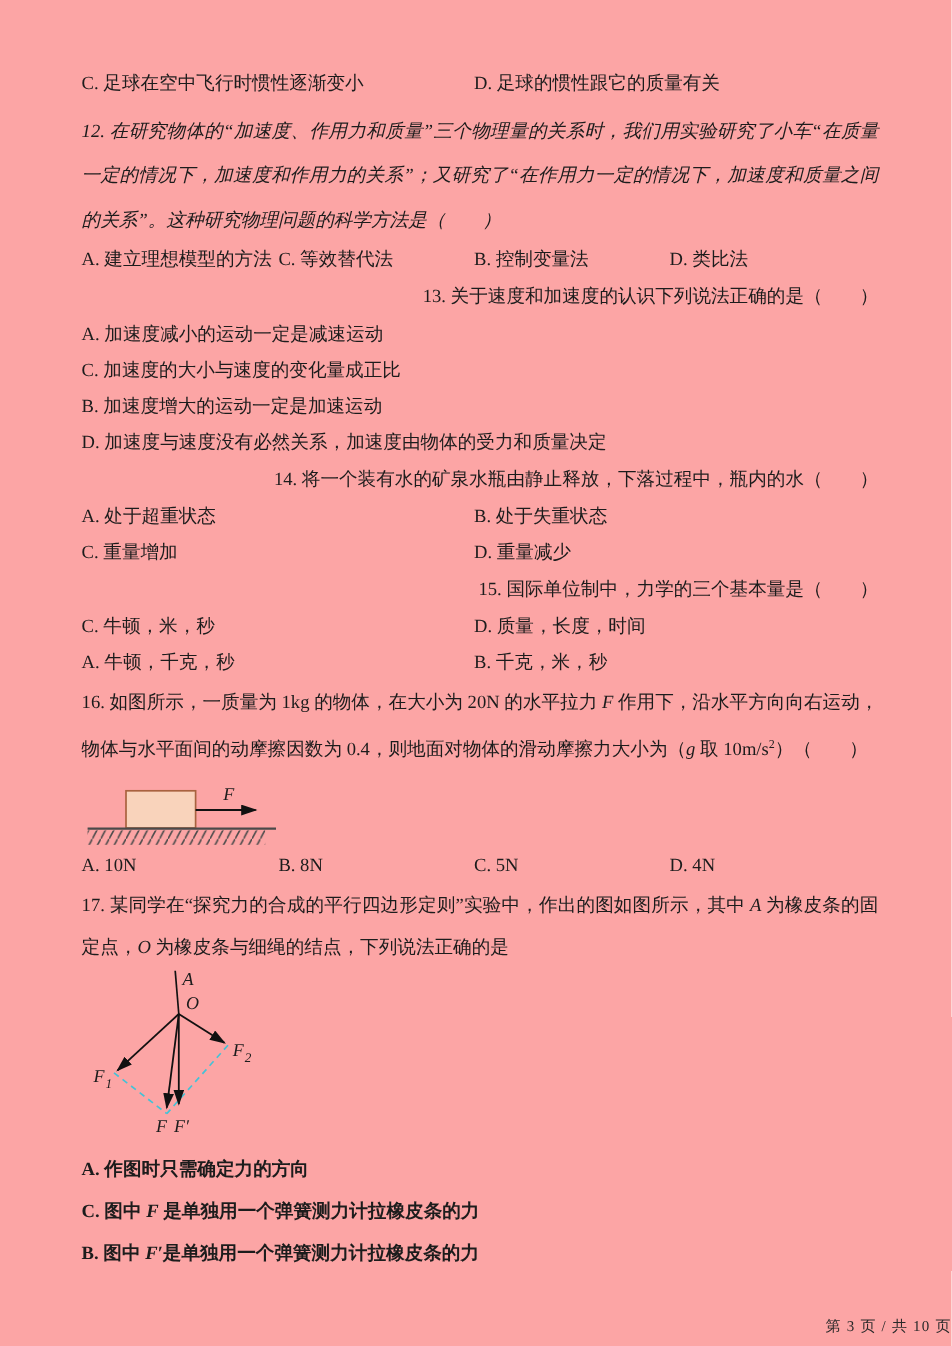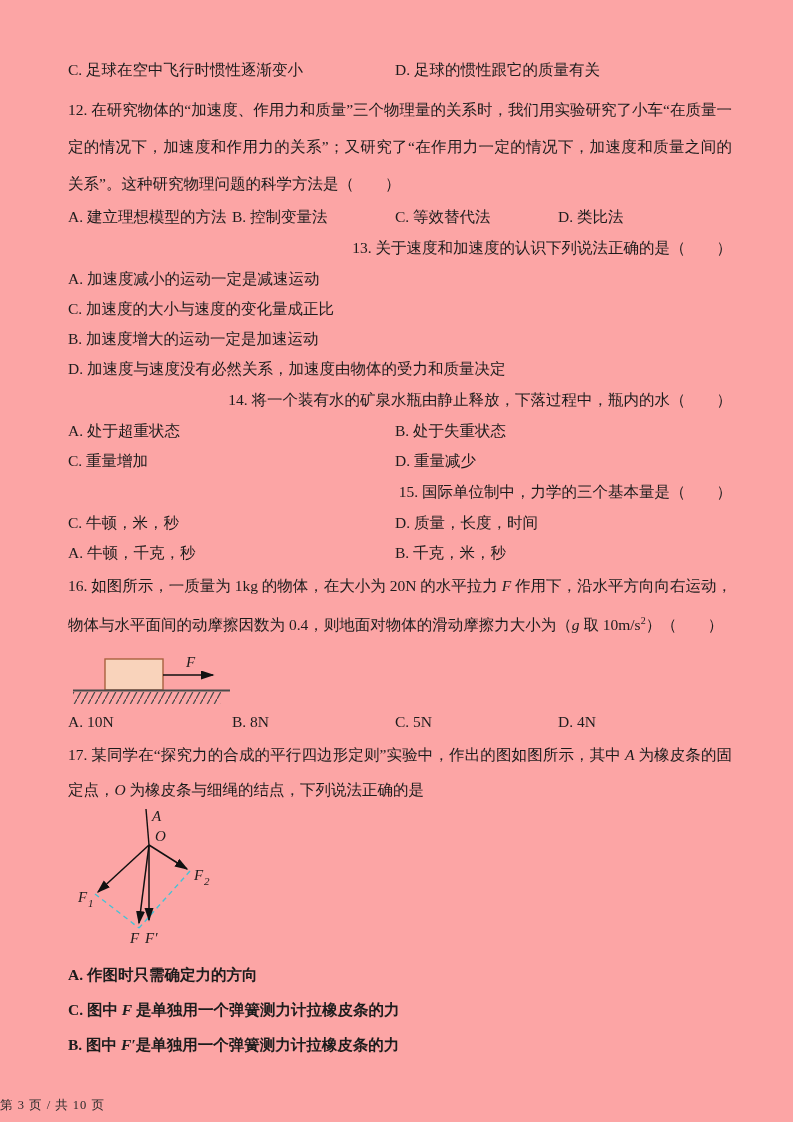--- a/index.html
+++ b/index.html
@@ -9,48 +9,48 @@
   .line{font-size:15.5px;line-height:30px;white-space:nowrap;}
   .line35{font-size:15.5px;line-height:35px;white-space:nowrap;font-weight:bold;}
   .row{display:flex;}
   .c2 > span:first-child{width:327px;}
   .c4 > span:nth-child(1){width:164px;}
   .c4 > span:nth-child(2){width:163px;}
   .c4 > span:nth-child(3){width:163px;}
   .c4 > span:nth-child(4){flex:1;}
   p{margin:0;text-align:right;}
   .stem{font-size:15.5px;line-height:32px;white-space:nowrap;}
-  .stem-multi{font-size:15.5px;line-height:37px;text-align:justify;white-space:normal;margin-top:6px;}
+  .stem-multi{font-size:15.5px;line-height:37px;text-align:justify;white-space:normal;margin-top:6px;font-style:italic;}
   .stem-multi2{font-size:15.5px;line-height:35px;text-align:justify;white-space:normal;}
   .it{font-style:italic;font-family:"Liberation Serif",serif;}
   sup{font-size:10px;}
   .fig{display:block;}
   .fig16wrap{margin:5px 0 2px 2px;}
   .fig17wrap{margin:0 0 0 0;}
   .svglab{font-family:"Liberation Serif",serif;font-style:italic;font-size:15px;fill:#1c1c1c;}
   .svgsub{font-family:"Liberation Serif",serif;font-style:italic;font-size:11px;fill:#1c1c1c;}
-  .footer{position:absolute;bottom:8px;left:0;width:100%;text-align:left;
+  .footer{position:absolute;bottom:8px;left:0;width:100%;text-align:right;
           font-size:12.5px;color:#2a2a2a;letter-spacing:1px;}
 </style>
 </head>
 <body>
 
 <div class="page">
   <div class="content">
 
     <div class="row c2 line">
       <span>C. 足球在空中飞行时惯性逐渐变小</span>
       <span>D. 足球的惯性跟它的质量有关</span>
     </div>
 
     <p class="stem-multi">12. 在研究物体的“加速度、作用力和质量”三个物理量的关系时，我们用实验研究了小车“在质量一定的情况下，加速度和作用力的关系”；又研究了“在作用力一定的情况下，加速度和质量之间的关系”。这种研究物理问题的科学方法是（　　）</p>
     <div class="row c4 line">
       <span>A. 建立理想模型的方法</span>
+      <span>C. 等效替代法</span>
       <span>B. 控制变量法</span>
-      <span>C. 等效替代法</span>
       <span>D. 类比法</span>
     </div>
 
     <p class="stem">13. 关于速度和加速度的认识下列说法正确的是（　　）</p>
     <div class="line">A. 加速度减小的运动一定是减速运动</div>
     <div class="line">C. 加速度的大小与速度的变化量成正比</div>
     <div class="line">B. 加速度增大的运动一定是加速运动</div>
     <div class="line">D. 加速度与速度没有必然关系，加速度由物体的受力和质量决定</div>
 
     <p class="stem">14. 将一个装有水的矿泉水瓶由静止释放，下落过程中，瓶内的水（　　）</p>

